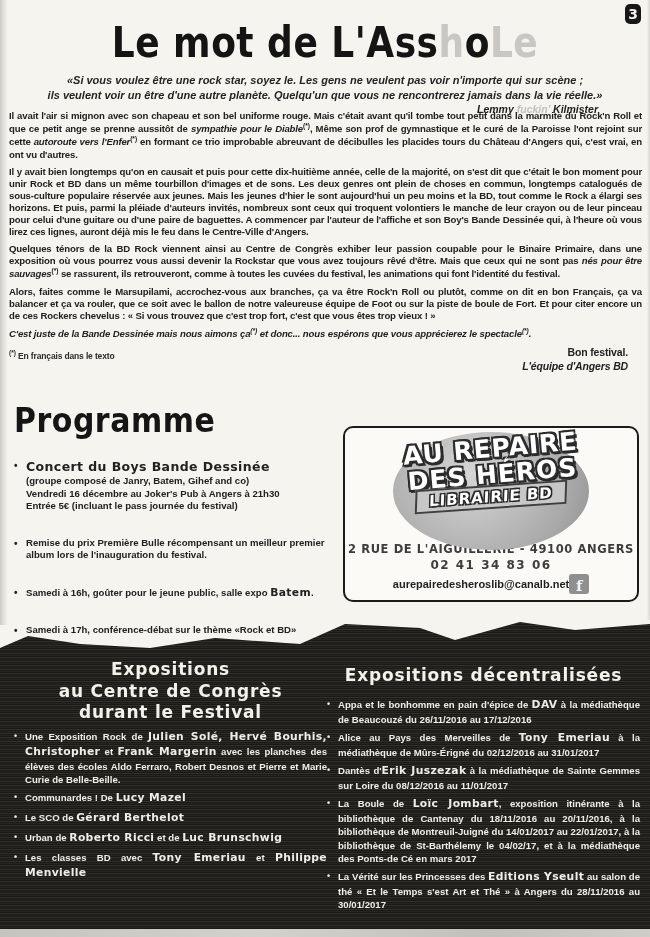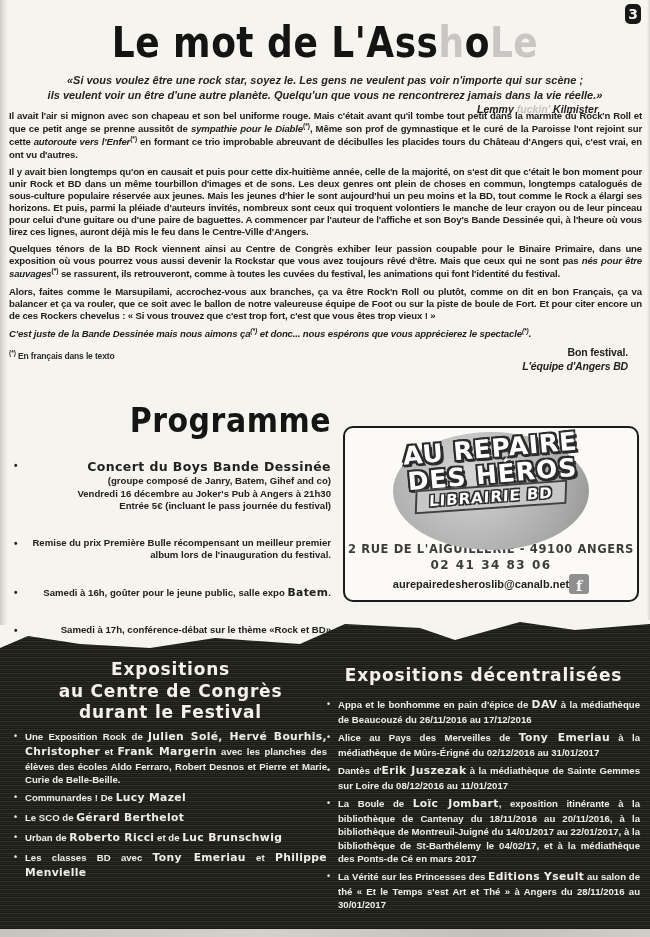--- a/index.html
+++ b/index.html
@@ -37,21 +37,21 @@
   .bodycopy p{margin:0 0 5px 0;}
   .it{font-style:italic;}
   .sup{vertical-align:super;font-size:6.5px;letter-spacing:0;}
   .signoff{margin-top:0;text-align:right;font-size:10.5px;font-weight:bold;
     line-height:1.35;padding-right:14px;}
   .signoff .line2{font-style:italic;}
   .footnote{margin-top:-24px;font-size:8.5px;font-weight:bold;color:#2a2a28;}
 
   
   .middle{position:absolute;top:400px;left:14px;right:11px;display:flex;gap:12px;}
-  .prog-col{flex:1;min-width:0;text-align:right;}
+  .prog-col{flex:1;min-width:0;}
   .prog-heading{font-family:"DejaVu Sans",sans-serif;font-weight:800;font-size:30px;
     transform:scaleY(1.15);transform-origin:top left;letter-spacing:.5px;color:#151515;}
   .prog-list{margin-top:14px;}
   .prog-item{position:relative;padding-left:12px;margin-bottom:7px;
     font-size:9.6px;font-weight:bold;line-height:1.3;color:#21211f;margin-top:24px;}
   .prog-item::before{content:"•";position:absolute;left:0;top:0;font-size:10px;}
   .prog-item .runs{white-space:pre-wrap;}
   .nm{font-family:"DejaVu Sans",sans-serif;font-weight:800;font-size:1.12em;
     letter-spacing:.35px;}
   .prog-title{font-size:12.5px;letter-spacing:.4px;}

